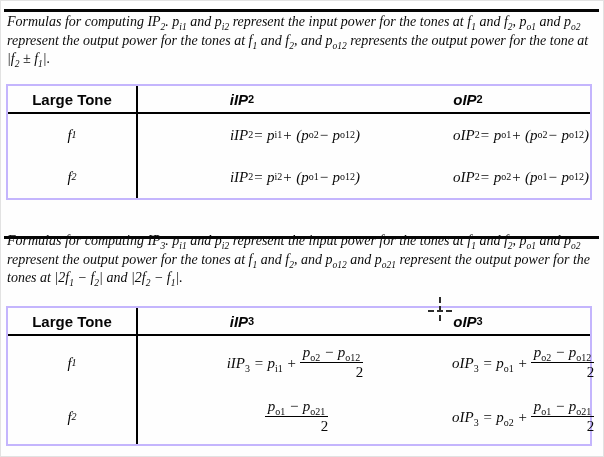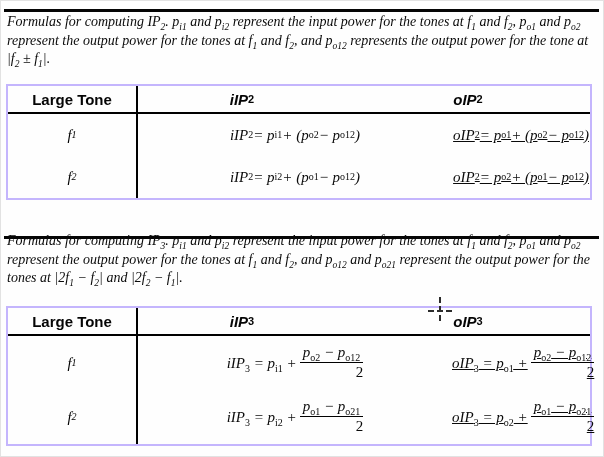--- a/index.html
+++ b/index.html
@@ -38,21 +38,21 @@
   .tone-col{flex:0 0 128px;border-right:2px solid #000;}
   .hcell{
     font-family:"Liberation Sans", sans-serif;
     font-weight:bold;font-size:15px;color:#050505;
   }
   .hcell-math{font-style:italic;}
   .hcell sub{font-size:11px;font-style:normal;line-height:0;}
   .h-iip{flex:0 0 208px;}
   .h-oip{flex:1;}
   .b-iip{flex:0 0 250px;}
-  .b-oip{flex:1;text-decoration:underline;}
+  .b-oip{flex:1;}
   .tone-label{
     font-style:italic;font-size:14.5px;
   }
   .tone-label sub{font-size:10px;line-height:0;}
   .formula{
     font-style:italic;font-size:15px;color:#0a0a0a;
     white-space:nowrap;
     padding-left:32px;
   }
   .formula sub{font-style:normal;font-size:10px;line-height:0;}
@@ -122,21 +122,20 @@
         <span>oIP<sub>3</sub> = p<sub>o1</sub> +</span>
           <span class="frac">
             <span class="num">p<sub>o2</sub> − p<sub>o12</sub></span>
             <span class="den">2</span>
           </span>
       </div>
     </div>
     <div class="trow">
       <div class="cell tone-col tone-label">f<sub>2</sub></div>
       <div class="cell formula b-iip">
-        <span>iIP<sub>3</sub> = p<sub>i2</sub> +</span>
           <span class="frac">
             <span class="num">p<sub>o1</sub> − p<sub>o21</sub></span>
             <span class="den">2</span>
           </span>
       </div>
       <div class="cell formula b-oip">
         <span>oIP<sub>3</sub> = p<sub>o2</sub> +</span>
           <span class="frac">
             <span class="num">p<sub>o1</sub> − p<sub>o21</sub></span>
             <span class="den">2</span>

